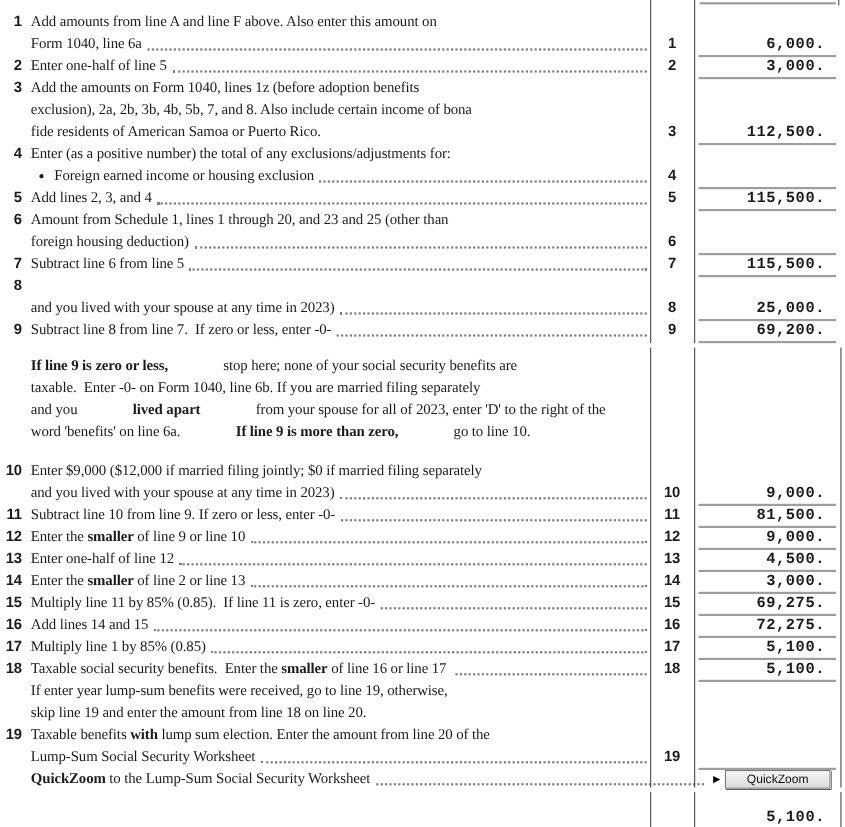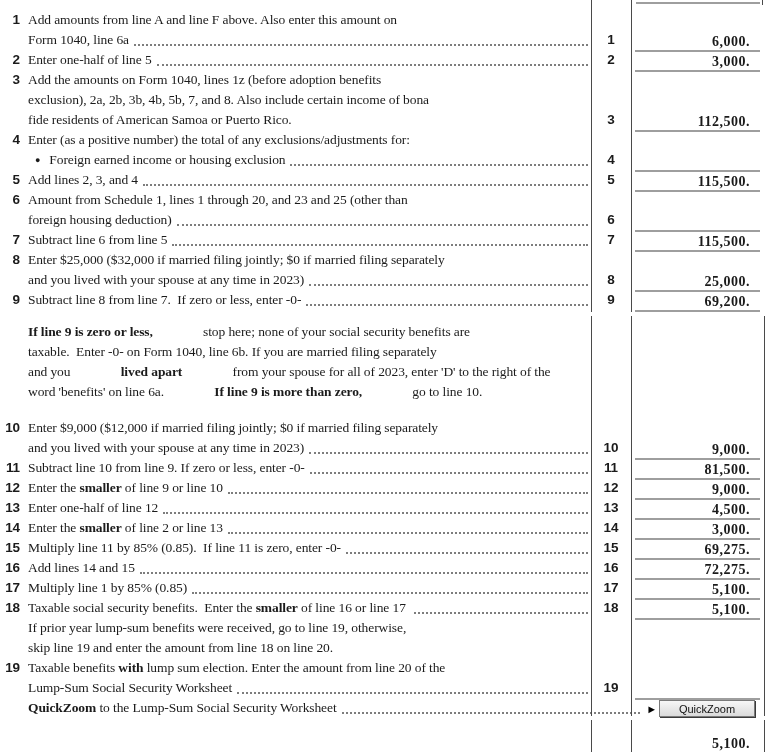--- a/index.html
+++ b/index.html
@@ -10,21 +10,21 @@
   .wline{display:flex;height:20px;align-items:stretch;}
   .desc{flex:0 0 591px;width:591px;display:flex;overflow:hidden;}
   .lnum{flex:0 0 20px;text-align:right;font-weight:bold;margin-right:8px;line-height:20px;white-space:pre;}
   .seg{white-space:pre;line-height:20px;font-family:Liberation Serif, serif;}
   .seg.b{font-weight:bold;}
   .bullet{line-height:20px;font-size:9px;margin:0 9px 0 7px;}
   .leader{flex:1 1 auto;border-bottom:2px dotted #7d7d7d;margin:0 3px 4px 5px;}
   .rnum{flex:0 0 40px;text-align:center;font-weight:bold;line-height:20px;}
   .amt{flex:1 1 auto;margin:1px 8px 0 4px;height:19px;display:flex;justify-content:flex-end;align-items:flex-end;}
   .amt.ul{border-bottom:2px solid #9e9e9e;}
-  .aval{font-family:Liberation Serif, serif;font-weight:bold;font-size:14px;letter-spacing:0.5px;
+  .aval{font-family:Liberation Mono, monospace;font-weight:bold;font-size:14px;letter-spacing:0.5px;
         padding-right:10px;line-height:17px;white-space:pre;}
 
   
   #sec-top{padding-top:10px;}
   #note{margin:12px 0 16px 0;padding-left:28px;}
   .nline{height:20px;display:flex;gap:47px;}
   #sec-bottom .wline{height:17px;}
   #sec-bottom .lnum,#sec-bottom .seg,#sec-bottom .rnum{line-height:17px;margin-top:16px;}
   #sec-bottom .amt{height:15px;margin-top:1px;}
   #sec-bottom .aval{line-height:15px;}
@@ -164,21 +164,20 @@
           <span class="leader"></span>
         </div>
         <div class="rnum">7</div>
         <div class="amt ul">
           <span class="aval">115,500.</span>
         </div>
       </div>
       <div class="wline">
         <div class="desc">
           <span class="lnum">8</span>
-          <span class="seg">Enter $25,000 ($32,000 if married filing jointly; $0 if married filing separately</span>
         </div>
       </div>
       <div class="wline">
         <div class="desc">
           <span class="lnum"></span>
           <span class="seg">and you lived with your spouse at any time in 2023)</span>
           <span class="leader"></span>
         </div>
         <div class="rnum">8</div>
         <div class="amt ul">
@@ -324,21 +323,21 @@
           <span class="leader"></span>
         </div>
         <div class="rnum">18</div>
         <div class="amt ul">
           <span class="aval">5,100.</span>
         </div>
       </div>
       <div class="wline">
         <div class="desc">
           <span class="lnum"></span>
-          <span class="seg">If prior year lump-sum benefits were received, go to line 19, otherwise,</span>
+          <span class="seg">If enter year lump-sum benefits were received, go to line 19, otherwise,</span>
         </div>
       </div>
       <div class="wline">
         <div class="desc">
           <span class="lnum"></span>
           <span class="seg">skip line 19 and enter the amount from line 18 on line 20.</span>
         </div>
       </div>
       <div class="wline">
         <div class="desc">

